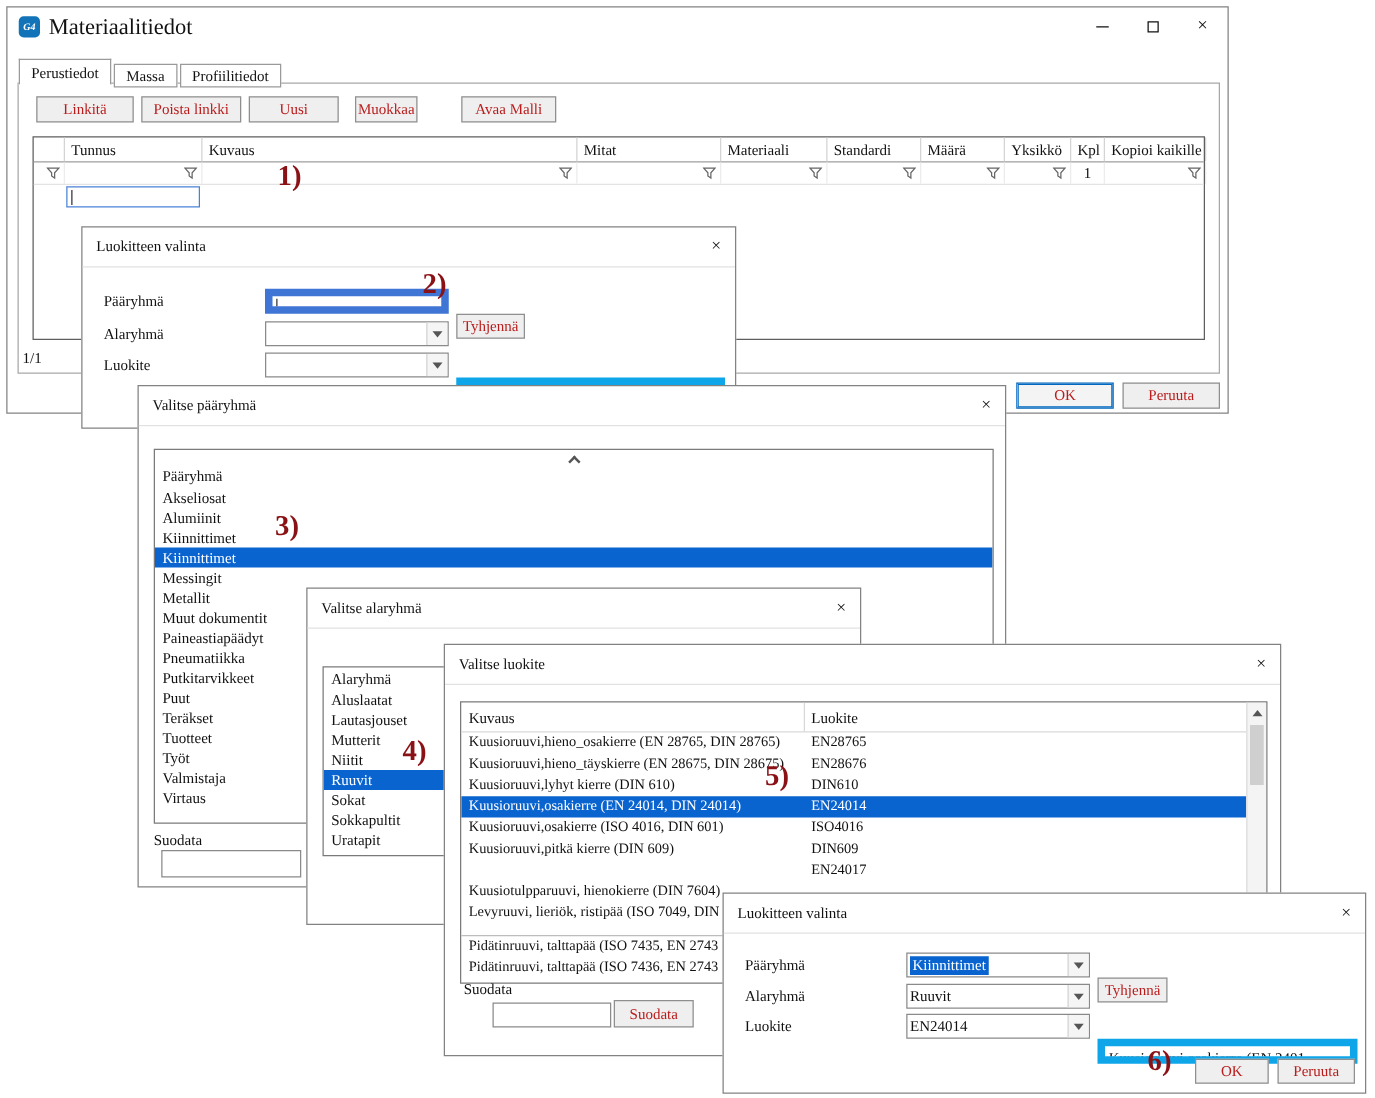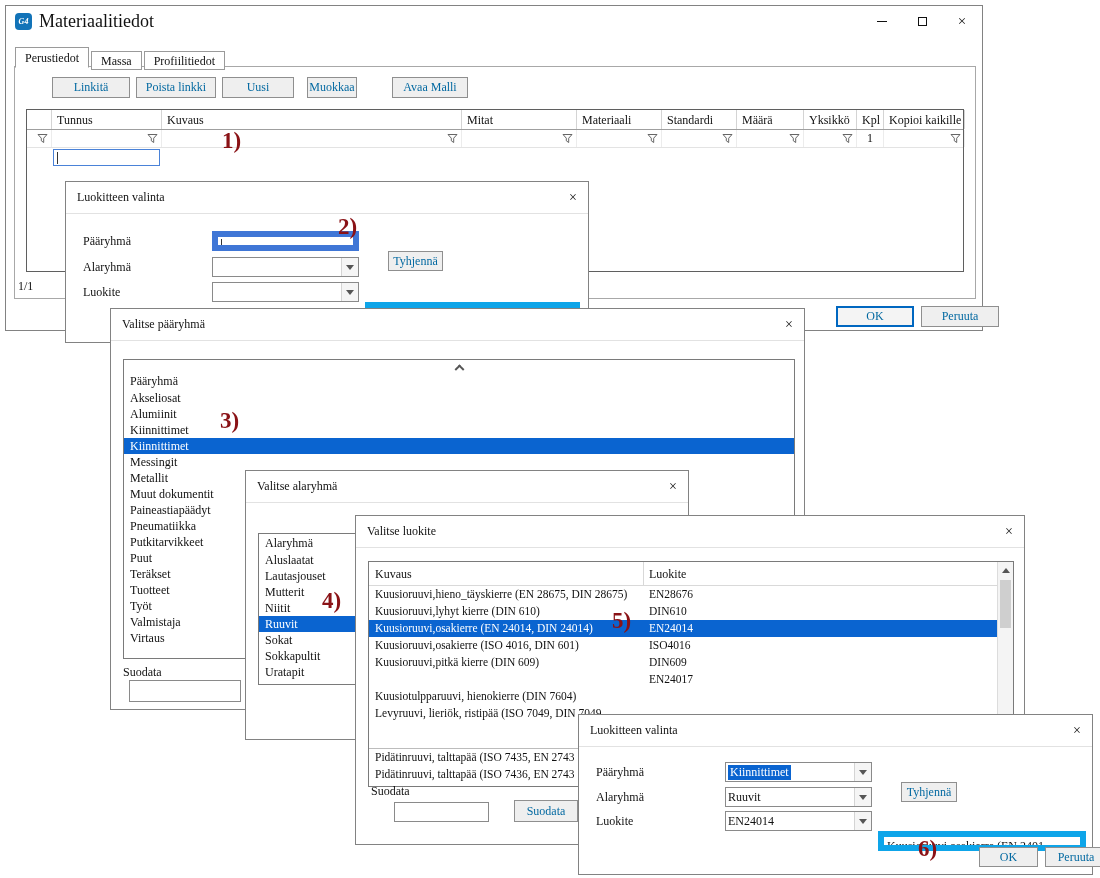--- a/index.html
+++ b/index.html
@@ -27,21 +27,21 @@
 
   
   .main { left:5px; top:5px; width:978px; height:326px; z-index:1; }
   .tabs { position:absolute; left:9px; top:41px; z-index:2; }
   .tab  { display:inline-block; border:1px solid #9a9a9a; background:#fff; margin-right:-1px;
           font-size:12px; position:relative; padding:3px 9px; height:21px; vertical-align:bottom; }
   .tab.active { height:21px; border-bottom:1px solid #fff; }
   .tab:not(.active) { top:2px; height:19px; padding-top:2px; }
   .frame { position:absolute; left:8px; top:60px; width:962px; height:233px; border:1px solid #a8a8a8; }
 
-  .btn { background:#efefef; border:1px solid #8f8f8f; font-family:inherit; font-size:12px; color:#0369a1;margin-left:23px; }
+  .btn { background:#efefef; border:1px solid #8f8f8f; font-family:inherit; font-size:12px; color:#b91c1c; }
   .toolbtn { position:absolute; top:71px; height:21px; width:78px; }
   .tb1{left:23px} .tb2{left:107px;width:80px} .tb3{left:193px;width:72px} .tb4{left:278px;width:50px} .tb5{left:363px;width:76px}
 
   .grid { position:absolute; left:20px; top:103px; width:938px; height:163px; border:1px solid #5f5f5f; background:#fff; }
   .g-cols { display:grid; grid-template-columns:25px 110px 300px 115px 85px 75px 67px 53px 27px 81px; }
   .ghead { height:20px; border-bottom:1px solid #9f9f9f; }
   .gh-cell { border-right:1px solid #d4d4d4; padding:3px 0 0 5px; font-size:12px; white-space:nowrap; }
   .gfilter { height:18px; border-bottom:1px solid #e3e3e3; }
   .gf-cell { border-right:1px solid #ececec; display:flex; align-items:center; justify-content:flex-end; padding-right:3px; }
   .gf-cell.center { justify-content:center; padding-right:0; }
@@ -339,20 +339,24 @@
     </header>
     <div class="dsep"></div>
     <div class="lk-list">
       <div class="lk-head">
         <span class="h1">Kuvaus</span>
         <span class="vline"></span>
         <span class="h2">Luokite</span>
       </div>
       <div class="lk-rows">
 
+          <div class="lk-row">
+            <span class="lk-kuvaus">Kuusioruuvi,hieno_osakierre (EN 28765, DIN 28765)</span>
+            <span class="lk-luokite">EN28765</span>
+          </div>
 
           <div class="lk-row">
             <span class="lk-kuvaus">Kuusioruuvi,hieno_täyskierre (EN 28675, DIN 28675)</span>
             <span class="lk-luokite">EN28676</span>
           </div>
 
           <div class="lk-row">
             <span class="lk-kuvaus">Kuusioruuvi,lyhyt kierre (DIN 610)</span>
             <span class="lk-luokite">DIN610</span>
           </div>

